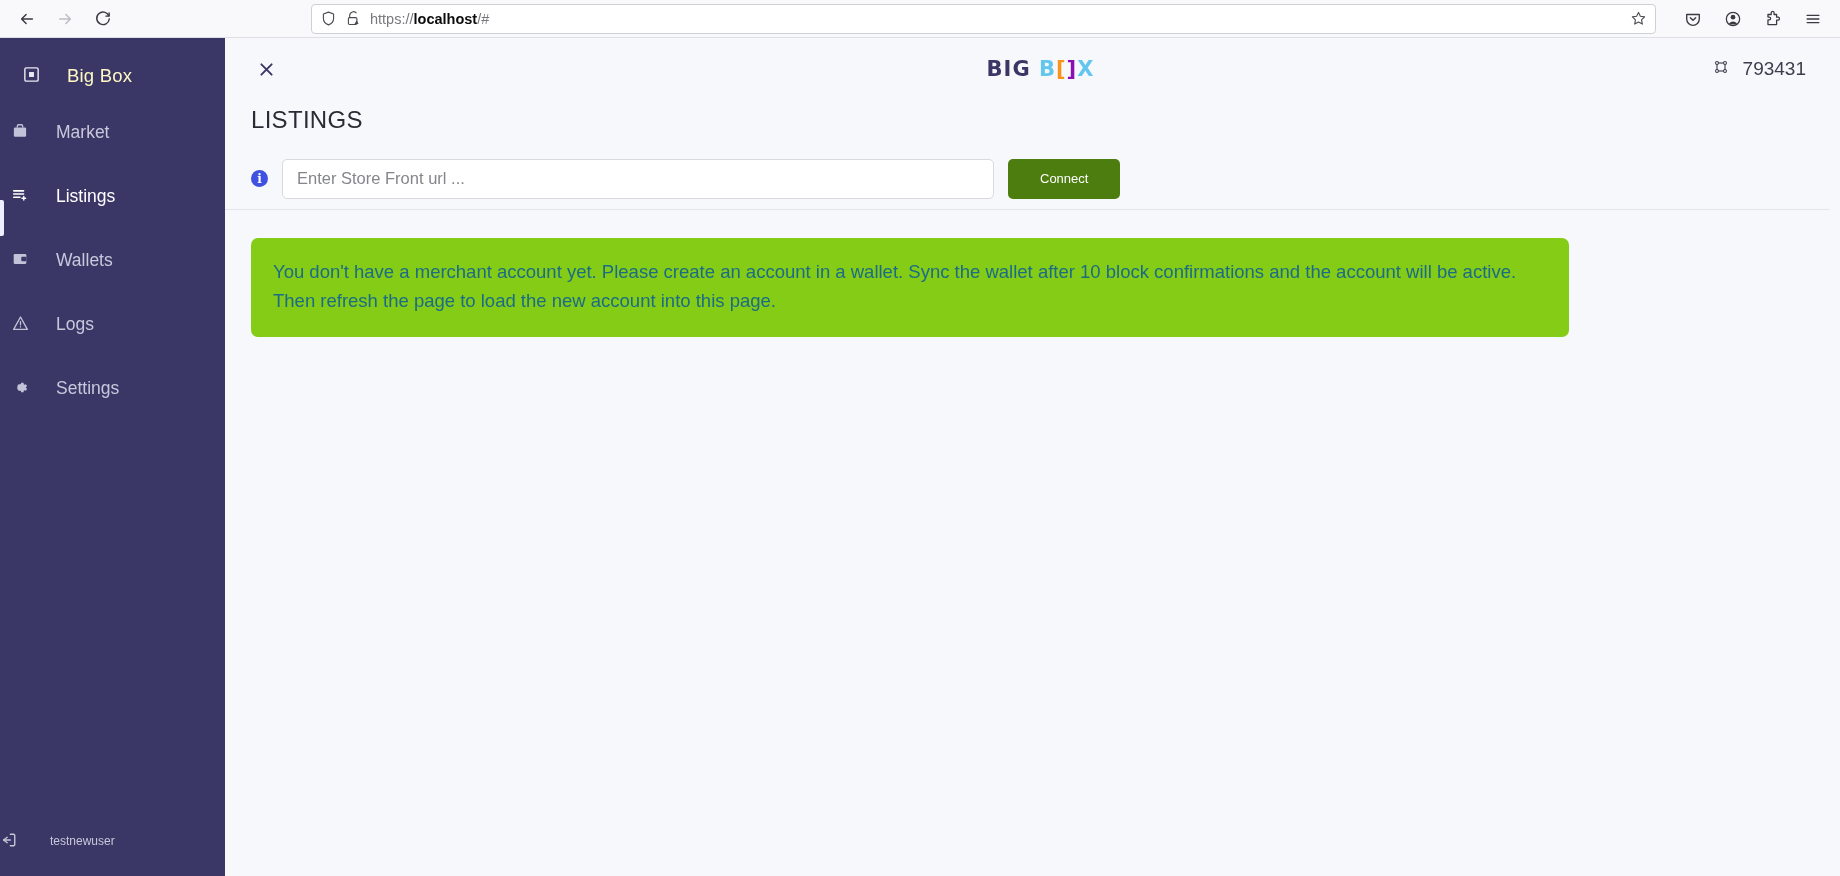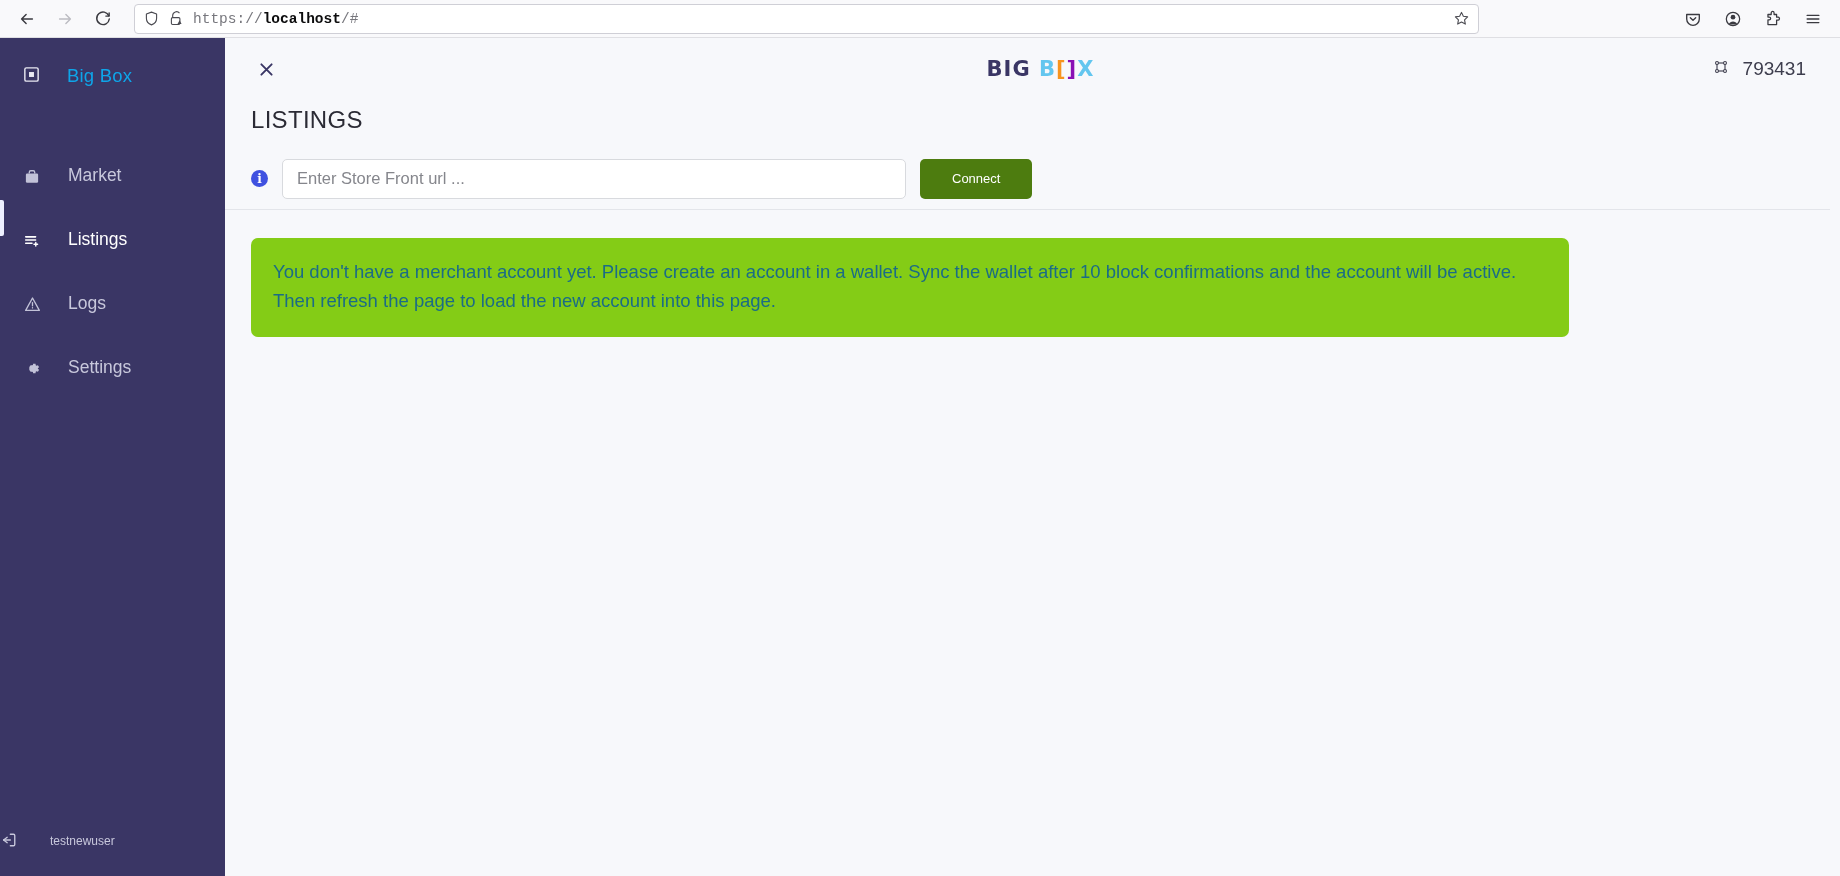--- a/index.html
+++ b/index.html
@@ -26,23 +26,22 @@
     display: flex; align-items: center; justify-content: center;
     border-radius: 4px;
     color: #3a3a40;
     flex: 0 0 auto;
   }
   .nav-btn.disabled { color: #bcbcc2; }
   .nav-btn svg { display: block; }
   .urlbar-wrap {
     flex: 1 1 auto;
     display: flex;
-    justify-content: flex-start;
+    justify-content: flex-end;
     padding: 0 10px;
-    font-family: Liberation Mono, monospace;
   }
   .urlbar {
     width: 1345px;
     height: 30px;
     background: #ffffff;
     border: 1px solid #cfcfd6;
     border-radius: 4px;
     display: flex;
     align-items: center;
     padding: 0 8px;
@@ -79,32 +78,32 @@
     position: relative;
   }
   .brand {
     display: flex;
     align-items: center;
     gap: 26px;
     padding: 0 0 0 22px;
     height: 76px;
     color: #e9e9f2;
   }
-  .brand-label { font-size: 18.5px; letter-spacing: .2px; color: #0ea5e9;}
+  .brand-label { font-size: 18.5px; letter-spacing: .2px; color: #fef9c3;}
   .nav {
     display: flex;
     flex-direction: column;
     padding-top: 8px;
   }
   .nav-item {
     display: flex;
-    align-items: flex-end;
+    align-items: flex-start;
     gap: 26px;
     height: 64px;
-    padding-left: 22px;
+    padding-left: 10px;
     color: #c8c8dc;
     font-size: 17.5px;
     position: relative;
   }
   .nav-item .nav-icon { width: 20px; display: flex; align-items: center; justify-content: center; color: #c2c2d8; }
   .nav-item.active { color: #ffffff; }
   .nav-item.active .nav-icon { color: #ffffff; }
   .nav-item.active::before {
     content: "";
     position: absolute;
@@ -197,21 +196,21 @@
     color: #fff;
     font-size: 12px;
     font-weight: 700;
     display: flex;
     align-items: center;
     justify-content: center;
     font-family: "DejaVu Serif", serif;
     flex: 0 0 auto;
   }
   .store-input {
-    width: 624px;
+    width: 712px;
     height: 40px;
     border: 1px solid #d8dade;
     border-radius: 5px;
     background: #ffffff;
     padding: 0 14px;
     font-size: 16.5px;
     color: #2b2b35;
     font-family: "Liberation Sans", sans-serif;
     outline: none;
   }
@@ -340,20 +339,29 @@
         <span class="nav-icon">
           <svg width="18" height="18" viewBox="0 0 20 20" fill="none" stroke="currentColor" stroke-width="1.7" stroke-linecap="round">
               <path d="M3 5.4h11M3 9h11M3 12.6h7"></path>
               <path d="M14.2 11.6v4M12.2 13.6h4" stroke-width="1.6"></path>
             </svg>
         </span>
         <span>Listings</span>
       </div>
 
 
+      <div class="nav-item">
+        <span class="nav-icon">
+          <svg width="18" height="18" viewBox="0 0 20 20" fill="none" stroke="currentColor" stroke-width="1.4" stroke-linejoin="round">
+              <rect x="3" y="4.4" width="14" height="11.2" rx="1.4" fill="currentColor" stroke="none"></rect>
+              <rect x="11.4" y="7.6" width="5.6" height="4.8" rx="1" fill="#3a3665" stroke="none"></rect>
+            </svg>
+        </span>
+        <span>Wallets</span>
+      </div>
 
       <div class="nav-item">
         <span class="nav-icon">
           <svg width="19" height="19" viewBox="0 0 20 20" fill="none" stroke="currentColor" stroke-width="1.4" stroke-linejoin="round">
               <path d="M10 3.2l7.2 13H2.8z"></path>
               <path d="M10 8v3.4M10 13.4v.2" stroke-linecap="round"></path>
             </svg>
         </span>
         <span>Logs</span>
       </div>

